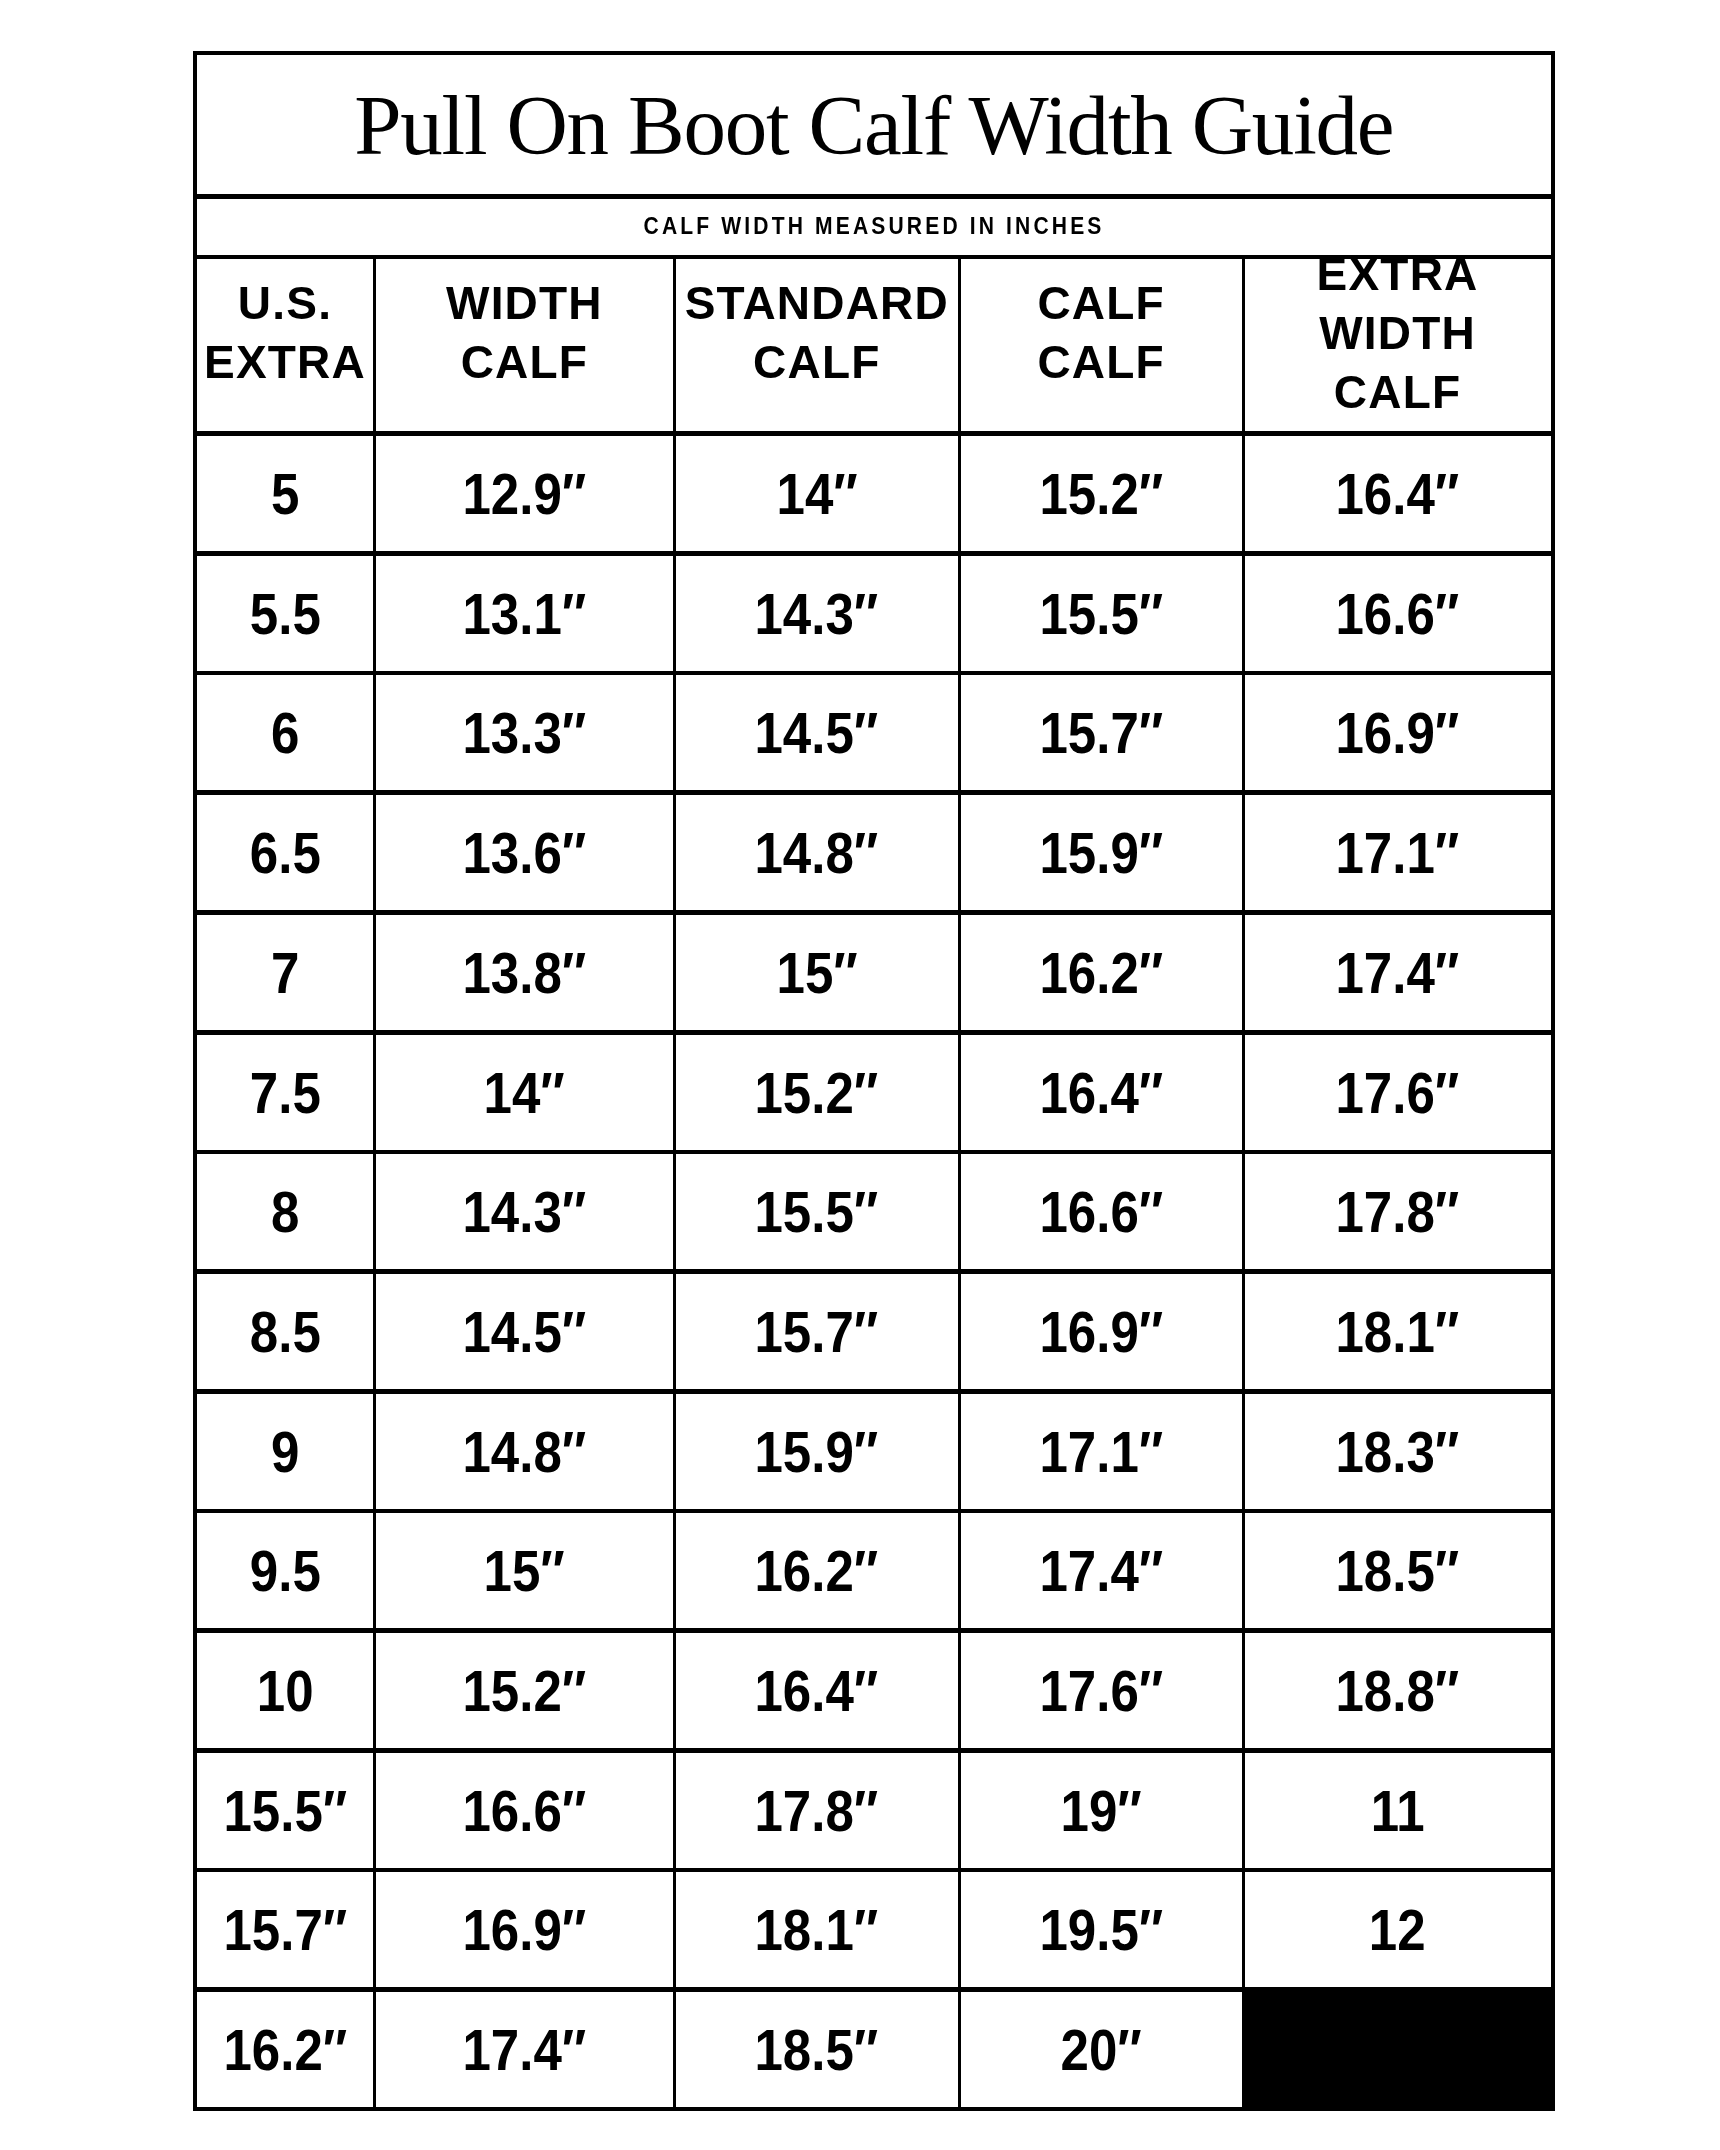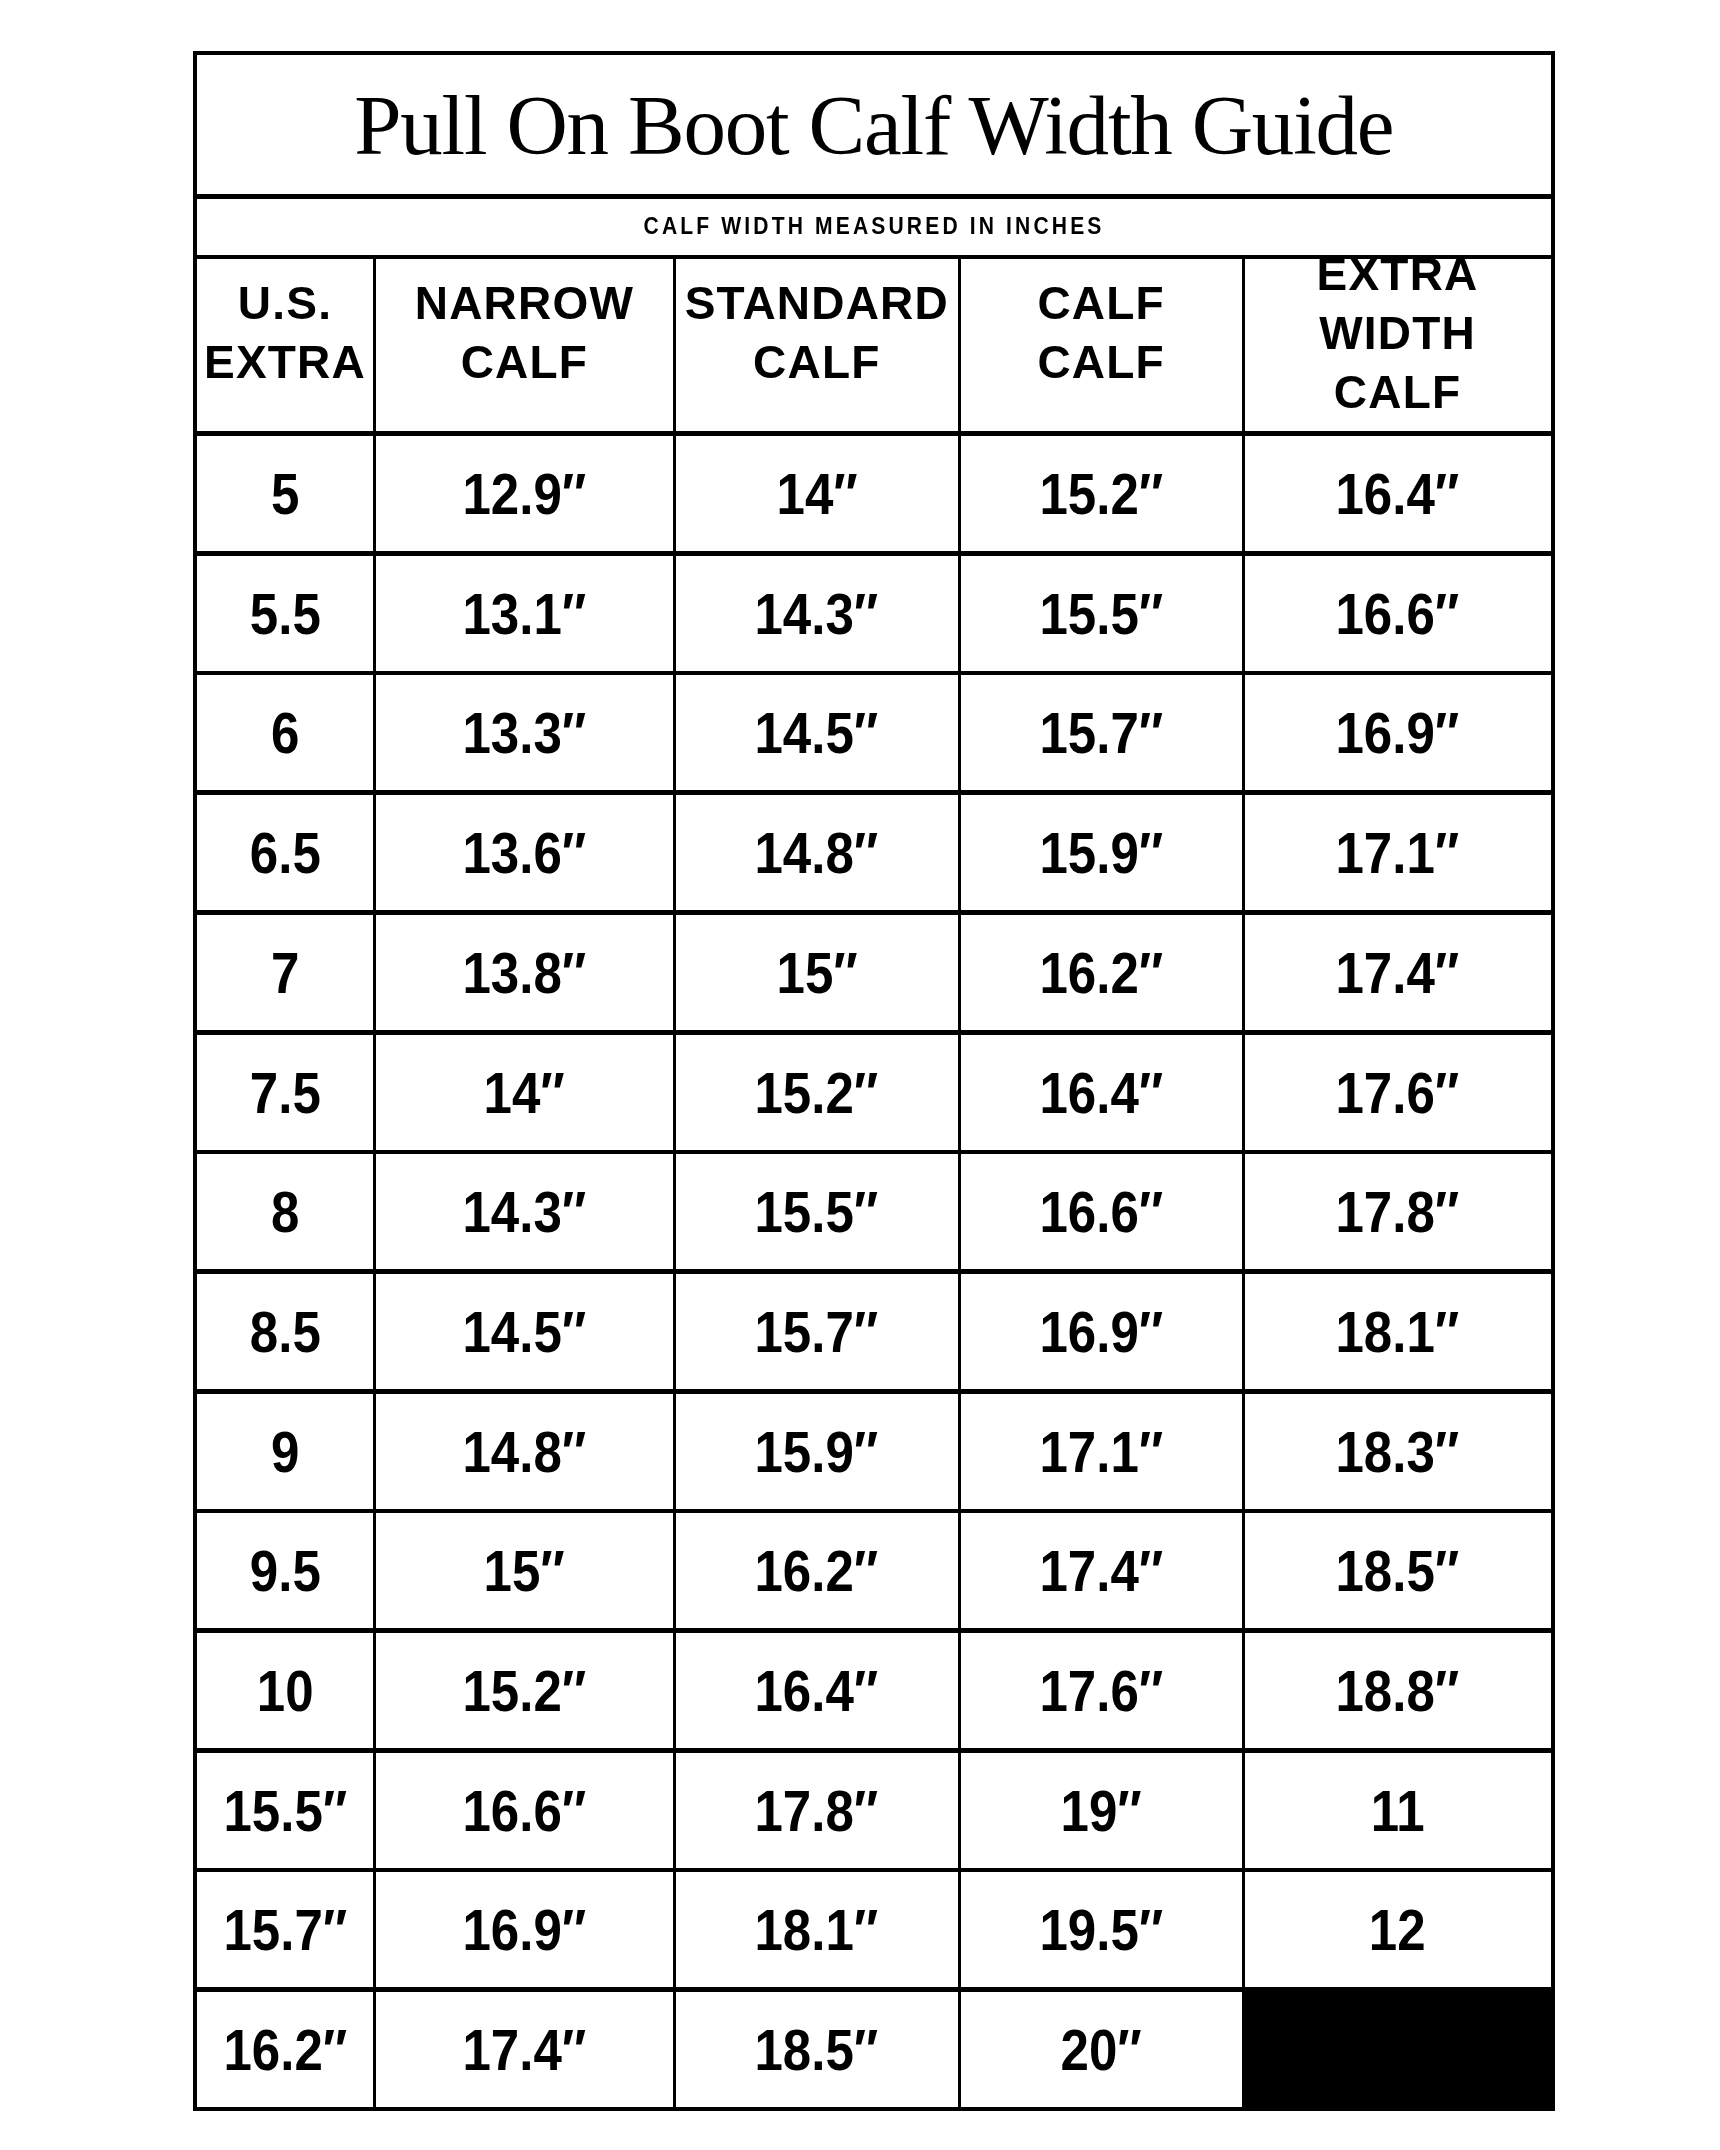--- a/index.html
+++ b/index.html
@@ -58,21 +58,21 @@
 
     <div class="cell subtitle-cell">
       <span class="cond-sub">CALF WIDTH MEASURED IN INCHES</span>
     </div>
 
     <div class="cell header-cell">
       <span>U.S.</span>
       <span>EXTRA</span>
     </div>
     <div class="cell header-cell">
-      <span>NARROW</span>
+      <span>WIDTH</span>
       <span>CALF</span>
     </div>
     <div class="cell header-cell">
       <span>STANDARD</span>
       <span>CALF</span>
     </div>
     <div class="cell header-cell">
       <span>CALF</span>
       <span>CALF</span>
     </div>

